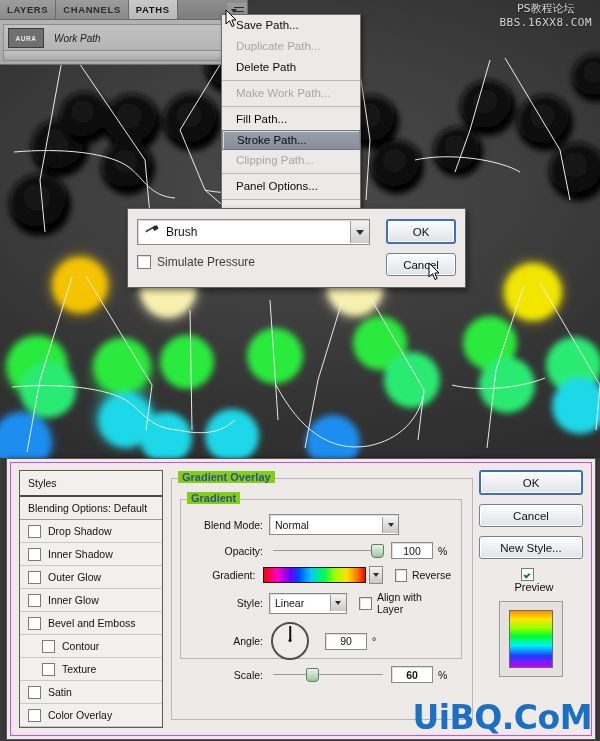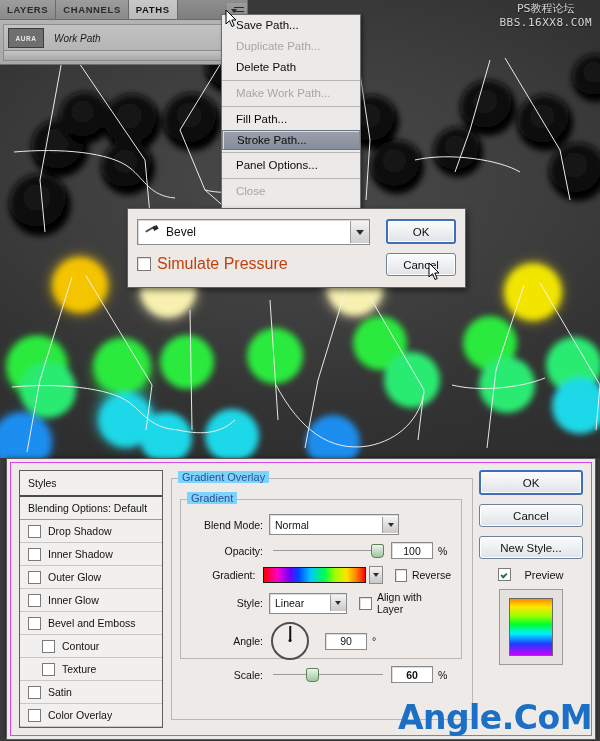--- a/index.html
+++ b/index.html
@@ -71,21 +71,21 @@
   .combo .lab{font-size:12px;color:#111;margin-left:6px;}
   .combo .arrowbox{margin-left:auto;width:18px;height:22px;
     background:linear-gradient(#f3f3f3,#cfcfcf);border-left:1px solid #9a9a9a;
     display:flex;align-items:center;justify-content:center;}
   .caret{width:0;height:0;border-left:4px solid transparent;border-right:4px solid transparent;border-top:5px solid #2e2e2e;}
   .brushicon{width:16px;height:14px;margin-left:6px;position:relative;}
   .brushicon .b1{position:absolute;left:1px;top:3px;width:11px;height:2px;background:#4a4a4a;transform:rotate(-30deg);}
   .brushicon .b2{position:absolute;left:9px;top:1px;width:5px;height:4px;background:#2a2a2a;transform:rotate(-30deg);}
   .chkrow{margin-top:10px;display:flex;align-items:center;}
   .cbox{width:12px;height:12px;background:#fff;border:1px solid #7a7a7a;box-shadow:inset 1px 1px 0 #dedede;}
-  .chkrow .lbl{font-size:16px;color:#c2410c;margin-left:6px;}
+  .chkrow .lbl{font-size:12px;color:#404040;margin-left:6px;}
   .sd-right{margin-left:16px;width:72px;}
   .btn{height:21px;border-radius:3px;border:1px solid #6f8299;
     background:linear-gradient(#fcfcfc,#dfe3e8);font-size:11.5px;color:#111;
     display:flex;align-items:center;justify-content:center;box-shadow:inset 0 0 0 1px #fff;}
   .btn.primary{border:2px solid #3d6fbb;}
   .btn+.btn{margin-top:9px;}
 
   
   #layer-style{left:6px;top:458px;width:588px;height:280px;
     background:#ece9e6;border:1px solid #5a5a5a;box-shadow:0 -1px 4px rgba(0,0,0,.35);}
@@ -100,22 +100,22 @@
     border-bottom:1px solid #c9c6c3;}
   .sl-item.indent{padding-left:22px;}
   .sl-item.active{background:linear-gradient(#b3b3bd,#a3a3ae);font-weight:bold;}
   .sl-cb{width:11px;height:11px;background:#fff;border:1px solid #7a7a7a;margin-right:7px;
     flex:0 0 auto;position:relative;}
   .sl-cb.on:after{content:"";position:absolute;left:2px;top:4px;width:4px;height:2px;
     border-left:2px solid #1f7a33;border-bottom:2px solid #1f7a33;transform:rotate(-45deg);}
 
   #go-panel{position:absolute;left:160px;top:7px;right:118px;bottom:7px;}
   .fieldset{position:absolute;border:1px solid #b9b6b3;}
-  .legend{position:absolute;top:-8px;left:6px;background:#7dd3fc;padding:0 4px;
-    font-size:11px;font-weight:normal;color:#2f4f8f;}
+  .legend{position:absolute;top:-8px;left:6px;background:#84cc16;padding:0 4px;
+    font-size:11px;font-weight:bold;color:#2f4f8f;}
   .row{display:flex;align-items:center;margin-bottom:7px;}
   .rlab{font-size:10.5px;color:#111;text-align:right;}
   .sel{height:18px;background:#fff;border:1px solid #8b8b8b;display:flex;align-items:center;
     box-shadow:inset 1px 1px 0 #dcdcdc;}
   .sel .lab{font-size:10.5px;color:#111;margin-left:5px;}
   .sel .ab{margin-left:auto;width:15px;height:16px;background:linear-gradient(#f3f3f3,#c9c9c9);
     border-left:1px solid #9a9a9a;display:flex;align-items:center;justify-content:center;}
   .caret2{width:0;height:0;border-left:3.5px solid transparent;border-right:3.5px solid transparent;border-top:4px solid #2e2e2e;}
   .num{height:15px;background:#fff;border:1px solid #8b8b8b;font-size:10.5px;color:#111;
     display:flex;align-items:center;justify-content:center;box-shadow:inset 1px 1px 0 #dcdcdc;}
@@ -130,21 +130,21 @@
   .cb2{width:11px;height:11px;background:#fff;border:1px solid #7a7a7a;box-shadow:inset 1px 1px 0 #dedede;}
   .dial{width:34px;height:34px;border-radius:50%;background:#efecea;border:2px solid #4f4f4f;position:relative;}
   .dial .needle{position:absolute;left:50%;top:2px;width:1.5px;height:15px;background:#111;transform:translateX(-50%);}
   .dial .dot{position:absolute;left:50%;top:15px;width:3px;height:3px;border-radius:50%;background:#111;transform:translateX(-50%);}
 
   #ls-right{position:absolute;right:8px;top:7px;width:104px;}
   .lsbtn{height:21px;border-radius:3px;border:1px solid #6f8299;
     background:linear-gradient(#fcfcfc,#dfe3e8);font-size:11.5px;color:#111;
     display:flex;align-items:center;justify-content:center;box-shadow:inset 0 0 0 1px #fff;margin-bottom:9px;}
   .lsbtn.primary{border:2px solid #3d6fbb;}
-  .prevrow{display:flex;align-items:center;justify-content:center;margin-top:2px;}
+  .prevrow{display:flex;align-items:center;justify-content:center;margin-top:2px;flex-direction:column;}
   .prevrow .lbl{font-size:11px;color:#111;margin-left:6px;}
   .previewbox{margin:8px auto 0 auto;width:62px;height:74px;background:#e4e1de;border:1px solid #9d9a97;
     display:flex;align-items:center;justify-content:center;}
   .previewswatch{width:42px;height:56px;
     background:linear-gradient(180deg,#ff8a00 0%,#ffe500 14%,#9cff00 30%,#00ff2a 45%,#00f0ff 62%,#1e3cff 80%,#c800ff 100%);
     border:1px solid #6a6a6a;}
 
   
   #wm-top{right:8px;top:2px;text-align:center;color:#d8d8d8;font-size:11px;line-height:14px;
     font-family:"DejaVu Sans",sans-serif;text-shadow:0 1px 1px rgba(0,0,0,.6);}
@@ -286,40 +286,41 @@
 
 <div id="paths-menu" class="abs">
   <div class="mi">Save Path...</div>
   <div class="mi dis">Duplicate Path...</div>
   <div class="mi">Delete Path</div>
   <div class="msep"></div>
   <div class="mi dis">Make Work Path...</div>
   <div class="msep"></div>
   <div class="mi">Fill Path...</div>
   <div class="mi sel">Stroke Path...</div>
+  <div class="mi dis">Clipping Path...</div>
   <div class="msep"></div>
   <div class="mi">Panel Options...</div>
   <div class="msep"></div>
   <div class="mi dis">Close</div>
   <div class="mi dis">Close Tab Group</div>
 </div>
 
 <svg class="cursor" style="left:225px;top:9px;" viewBox="0 0 13 19">
   <path d="M1 1 L1 15 L4.5 11.7 L7 17.5 L9.2 16.5 L6.8 11 L11 11 Z" fill="#fff" stroke="#000" stroke-width="1"></path>
 </svg>
 
 <div id="stroke-dialog" class="abs">
   <div id="sd-body">
     <div class="sd-left">
       <div class="combo">
         <span class="brushicon">
             <i class="b1"></i>
             <i class="b2"></i>
           </span>
-        <span class="lab">Bevel</span>
+        <span class="lab">Brush</span>
         <span class="arrowbox">
             <span class="caret"></span>
           </span>
       </div>
       <div class="chkrow">
         <span class="cbox"></span>
         <span class="lbl">Simulate Pressure</span>
       </div>
     </div>
     <div class="sd-right">
@@ -468,13 +469,13 @@
       </div>
     </div>
 
   </div>
 </div>
 
 <div id="wm-top" class="abs">
   <div>PS教程论坛</div>
   <div class="l2">BBS.16XX8.COM</div>
 </div>
-<div id="wm-bottom" class="abs">Angle.CoM</div>
+<div id="wm-bottom" class="abs">UiBQ.CoM</div>
 
 </body></html>

